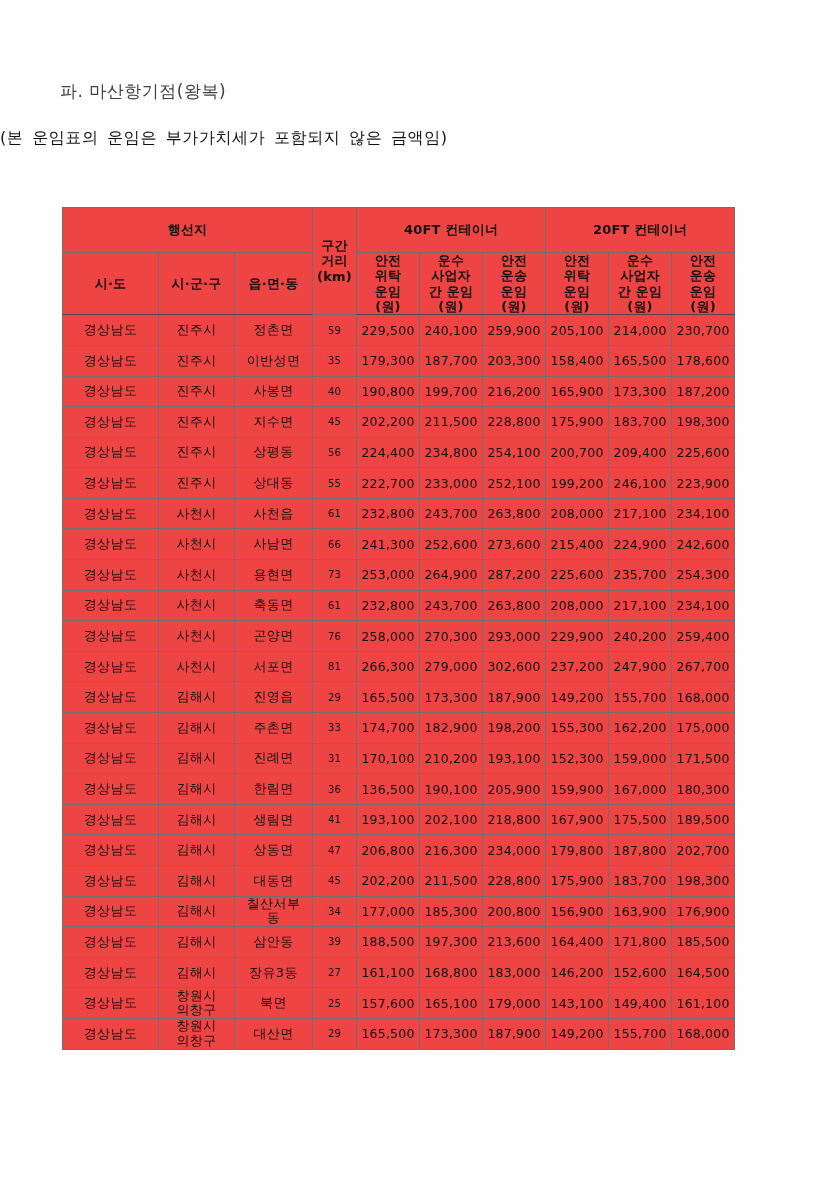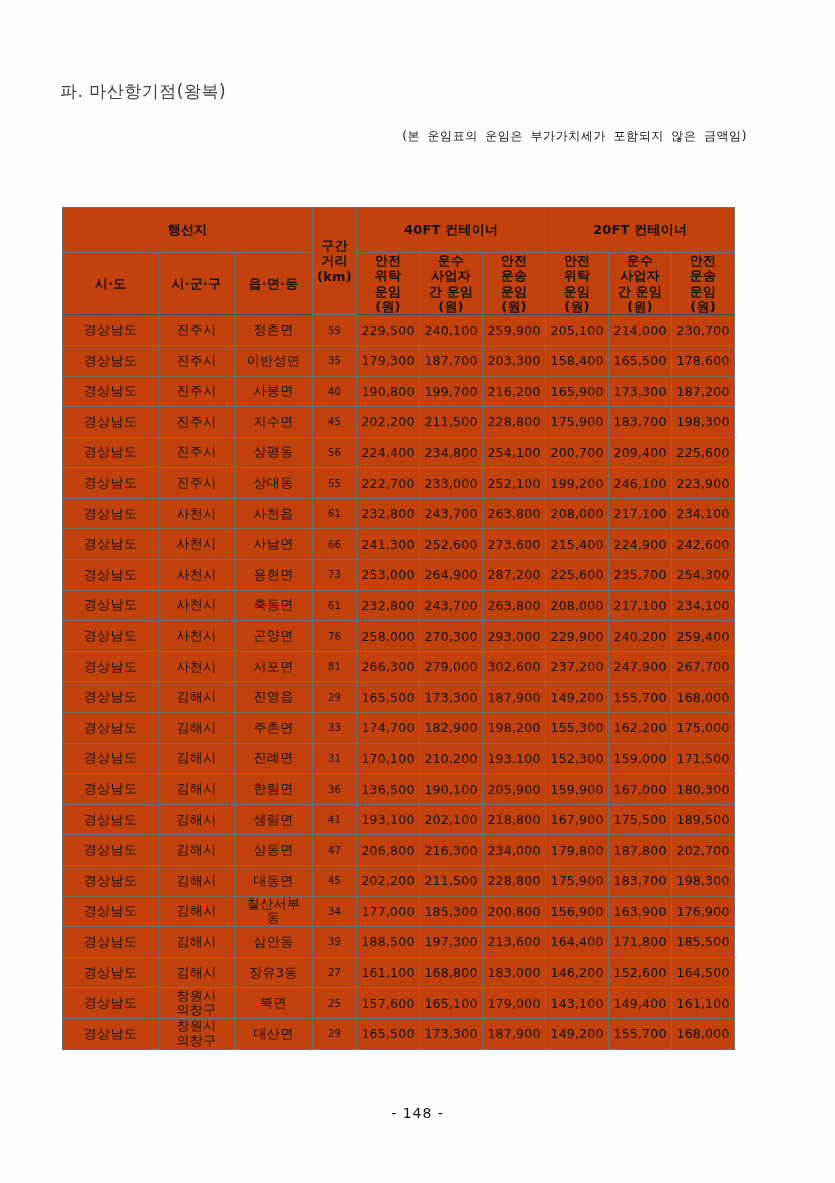--- a/index.html
+++ b/index.html
@@ -32,40 +32,40 @@
     letter-spacing: 0.5px;
     color: #404040;
     white-space: nowrap;
   }
 
   .doc-note {
     position: absolute;
     left: 0;
     right: 88px;
     top: 128px;
-    text-align: right;
-    font-size: 12px;
+    text-align: left;
+    font-size: 16px;
     letter-spacing: 0.6px;
     color: #111;
     word-spacing: 3px;
   }
 
   
   .table-wrap {
     position: absolute;
     left: 62px;
     top: 207px;
     width: 672px;
   }
 
   table.fare {
     border-collapse: collapse;
     width: 100%;
     table-layout: fixed;
-    background: #c2410c;
+    background: #ef4444;
   }
 
   table.fare th,
   table.fare td {
     border: 1px solid #6f6f6f;
     text-align: center;
     vertical-align: middle;
     color: #111;
     padding: 0;
   }
@@ -525,15 +525,14 @@
             <td class="num">173,300</td>
             <td class="num">187,900</td>
             <td class="num">149,200</td>
             <td class="num">155,700</td>
             <td class="num">168,000</td>
           </tr>
         </tbody>
     </table>
   </div>
 
-  <div class="page-number">- 148 -</div>
 
 </div>
 
 </body></html>

